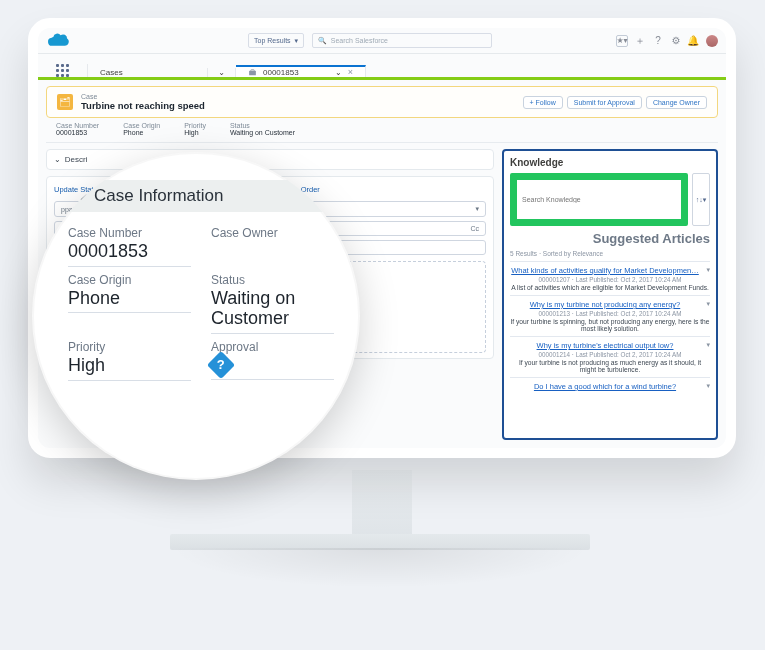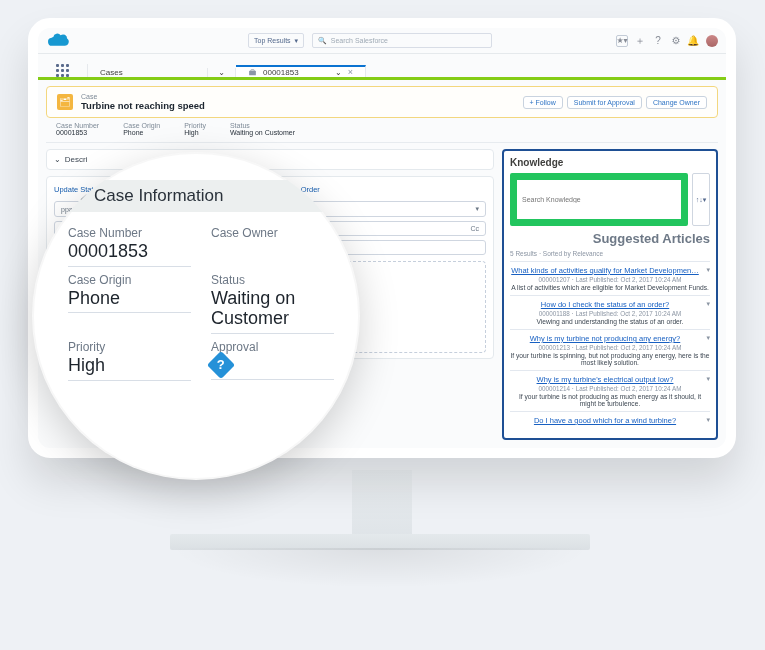--- a/index.html
+++ b/index.html
@@ -233,26 +233,20 @@
         <input placeholder="Search Knowledge" style="">
         <div class="kn-sort">↑↓▾</div>
       </div>
       <div class="kn-sub">Suggested Articles</div>
       <div class="kn-meta">5 Results · Sorted by Relevance</div>
       <div style="overflow:hidden;">
         <div class="kn-item">
               <a class="t">What kinds of activities qualify for Market Developmen…</a>
               <div class="d">000001207 · Last Published: Oct 2, 2017 10:24 AM</div>
               <div class="s">A list of activities which are eligible for Market Development Funds.</div>
-              <span class="chev">▾</span>
-            </div>
-        <div class="kn-item">
-              <a class="t">How do I check the status of an order?</a>
-              <div class="d">000001188 · Last Published: Oct 2, 2017 10:24 AM</div>
-              <div class="s">Viewing and understanding the status of an order.</div>
               <span class="chev">▾</span>
             </div>
         <div class="kn-item">
               <a class="t">Why is my turbine not producing any energy?</a>
               <div class="d">000001213 · Last Published: Oct 2, 2017 10:24 AM</div>
               <div class="s">If your turbine is spinning, but not producing any energy, here is the most likely solution.</div>
               <span class="chev">▾</span>
             </div>
         <div class="kn-item">
               <a class="t">Why is my turbine's electrical output low?</a>

